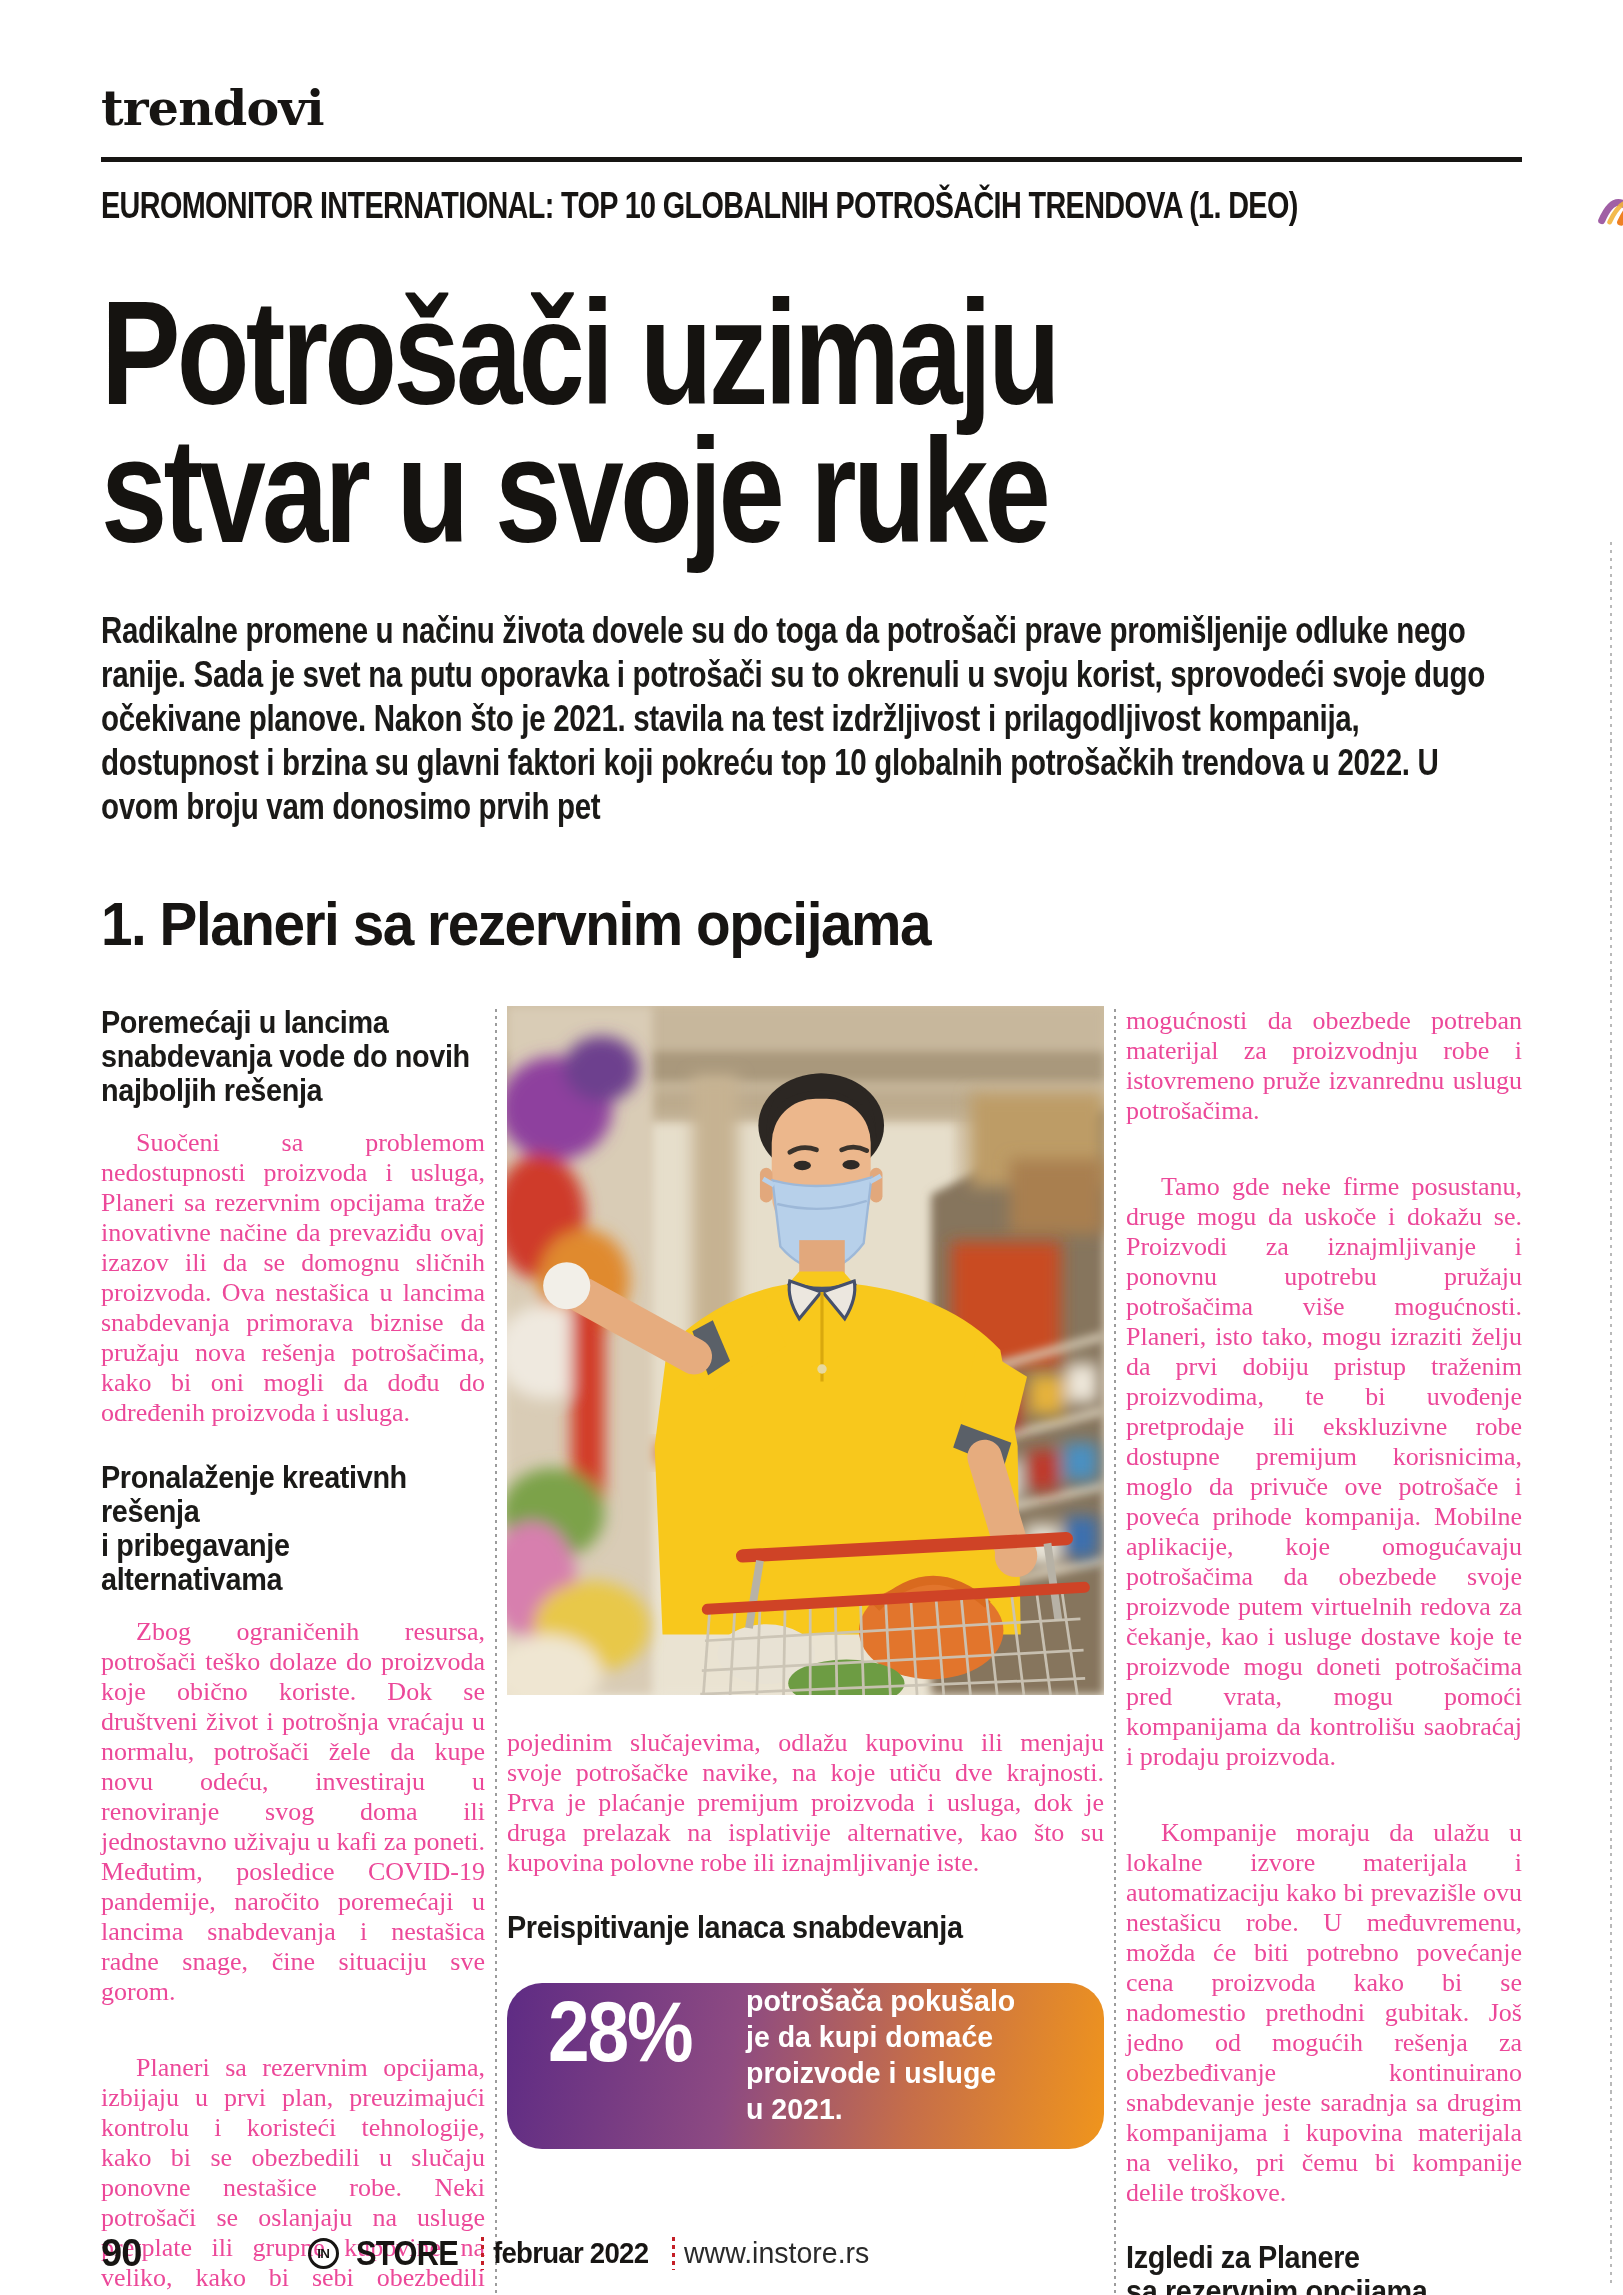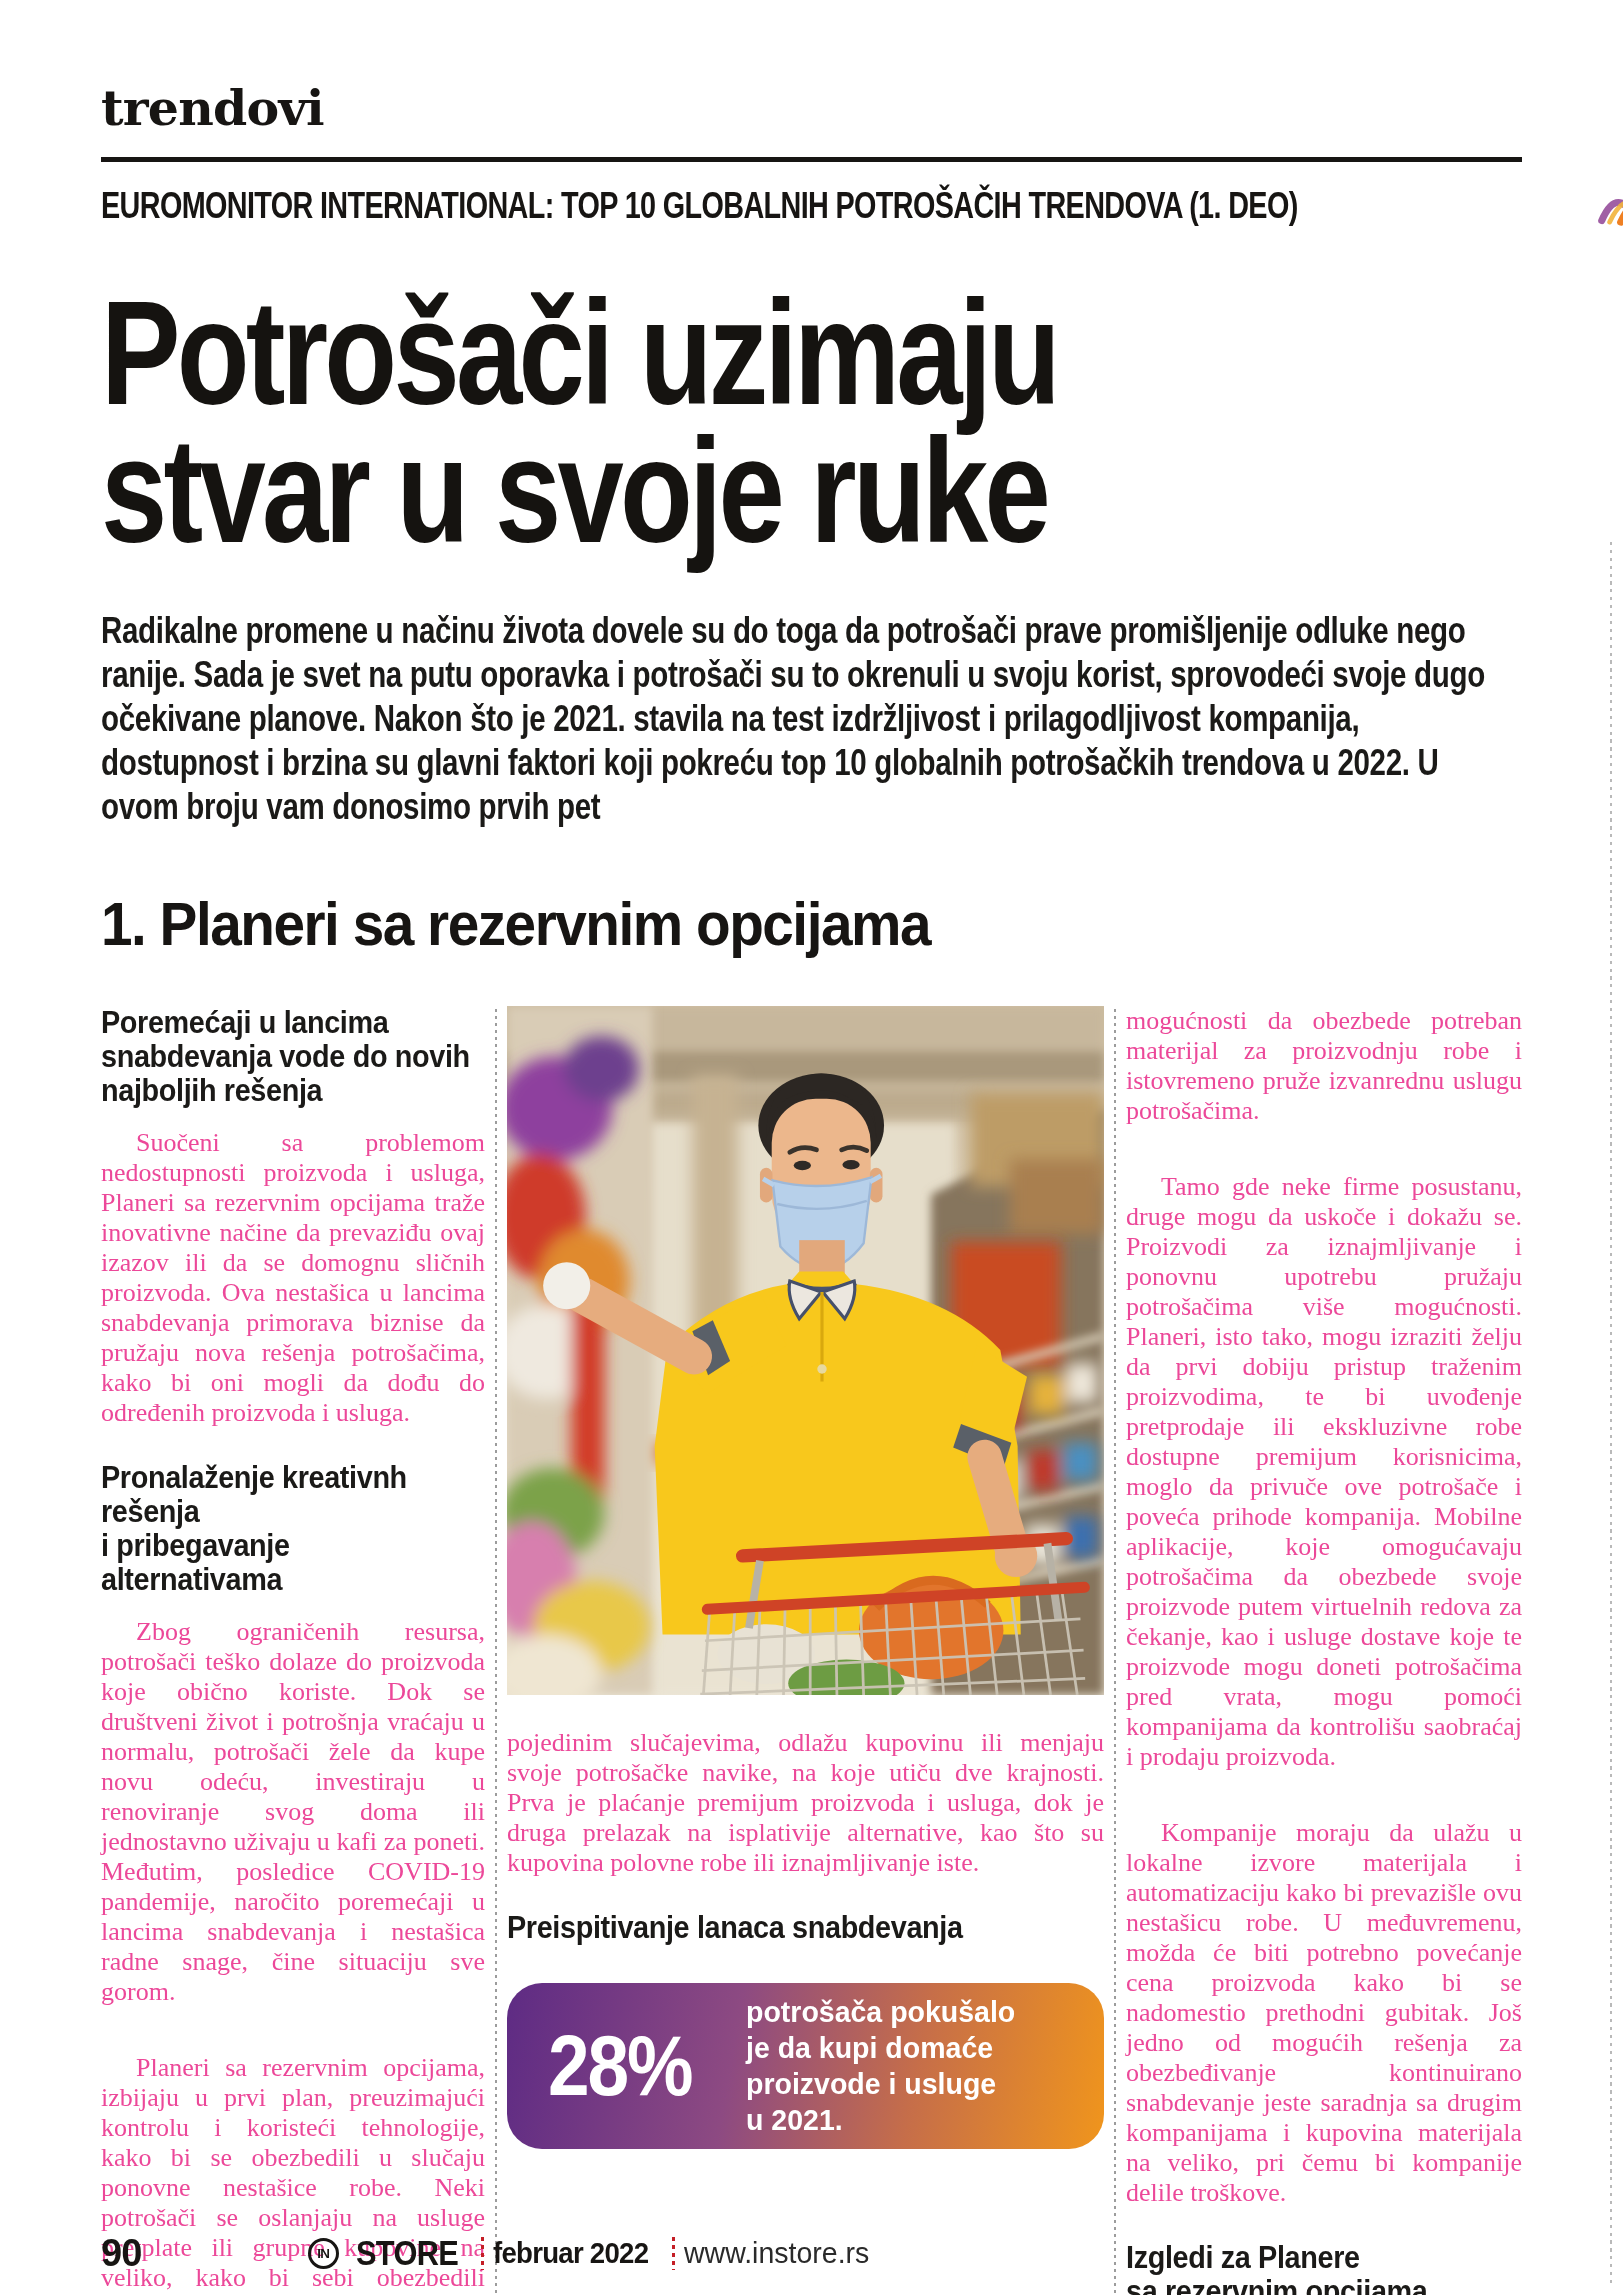--- a/index.html
+++ b/index.html
@@ -65,21 +65,21 @@
   }
   .col p + p { margin-top:46px; }
   .col p.noindent { text-indent:0; }
 
   .photo { width:597px; height:689px; overflow:hidden; margin-bottom:33px; }
   .photo svg { display:block; }
 
   .stat {
     margin-top:38px; width:597px; height:166px; border-radius:35px;
     background:linear-gradient(100deg,#5e2b84 0%,#8d4a82 38%,#c66e49 68%,#f0951c 100%);
-    display:flex; align-items:center; padding:0 41px; gap:35px;
+    display:flex; padding:0 41px; gap:35px;
   }
   .stat-value {
     font-family:"Liberation Sans", sans-serif; font-weight:bold; color:#fff;
     font-size:85px; letter-spacing:-2.4px; flex:none;
     transform:scaleX(0.88); transform-origin:0 50%;
   }
   .stat-caption {
     font-family:"Liberation Sans", sans-serif; font-weight:bold; color:#fff;
     font-size:30px; line-height:36px; white-space:pre-line;
     transform:scaleX(0.95); transform-origin:0 50%;

